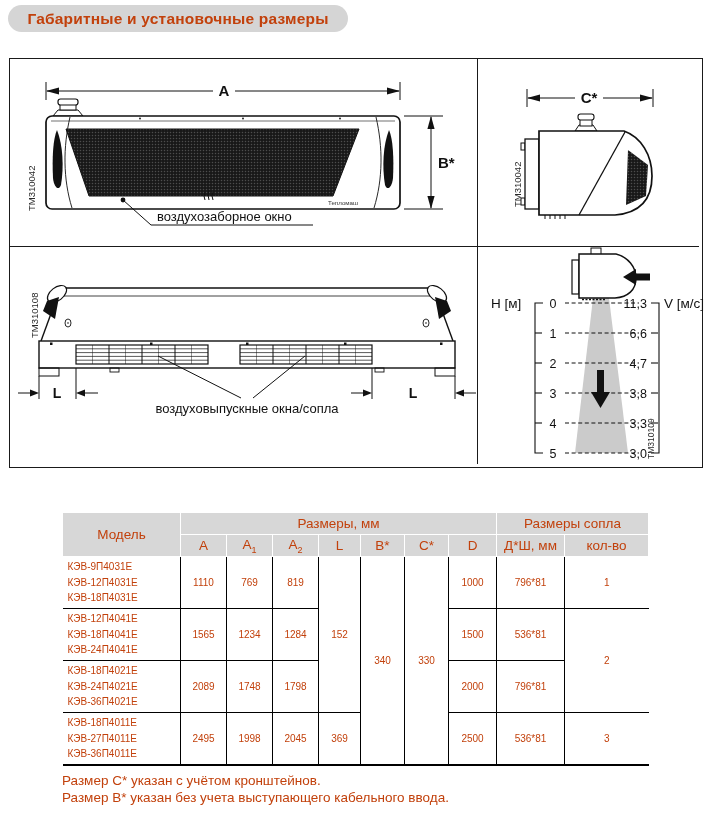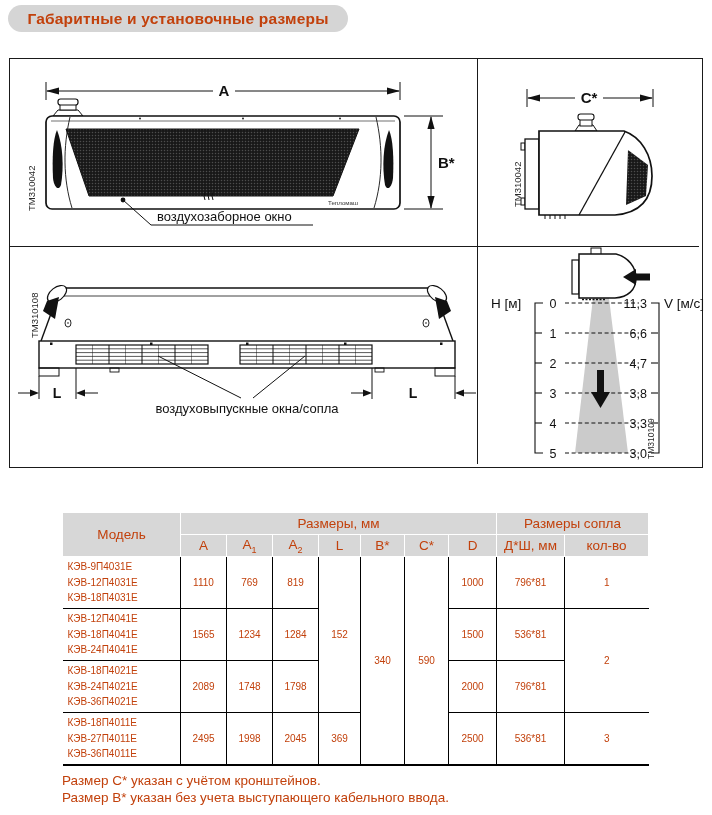--- a/index.html
+++ b/index.html
@@ -309,21 +309,21 @@
         <td class="model-cell">
           <div>КЭВ-9П4031Е</div>
           <div>КЭВ-12П4031Е</div>
           <div>КЭВ-18П4031Е</div>
         </td>
         <td>1110</td>
         <td>769</td>
         <td>819</td>
         <td rowspan="3">152</td>
         <td rowspan="4">340</td>
-        <td rowspan="4">590</td>
+        <td rowspan="4">330</td>
         <td>1000</td>
         <td>796*81</td>
         <td>1</td>
       </tr>
       <tr>
         <td class="model-cell">
           <div>КЭВ-12П4041Е</div>
           <div>КЭВ-18П4041Е</div>
           <div>КЭВ-24П4041Е</div>
         </td>

